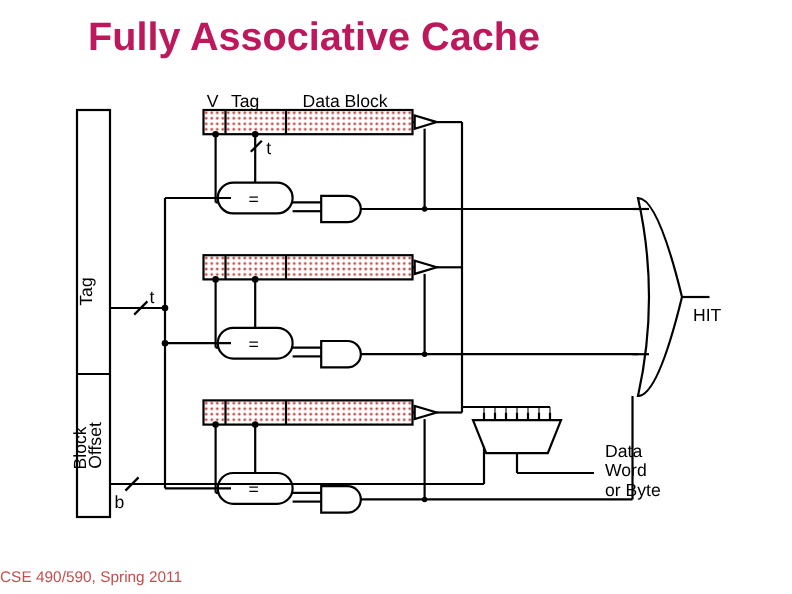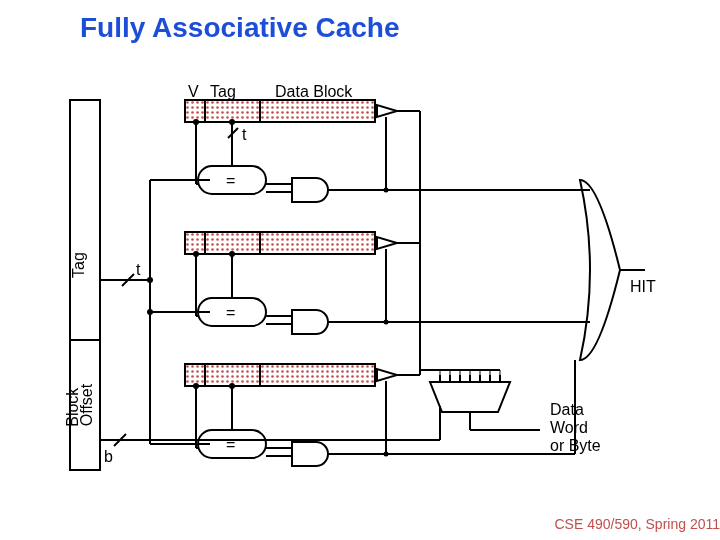--- a/index.html
+++ b/index.html
@@ -8,29 +8,29 @@
     background: #fff;
     width: 720px;
     height: 540px;
     position: relative;
     overflow: hidden;
   }
   .title {
     position: absolute;
     left: 80px;
     top: 12px;
-    font-size: 28px;
+    font-size: 36px;
     font-weight: bold;
-    color: #1d4ed8;
+    color: #be185d;
   }
   .footer {
     position: absolute;
     left: 0; right: 0;
     bottom: 8px;
-    text-align: right;
+    text-align: left;
     font-size: 14px;
     color: #c0504d;
   }
   .stage {
     position: absolute;
     left: 60px;
     top: 70px;
     width: 620px;
     height: 430px;
   }

